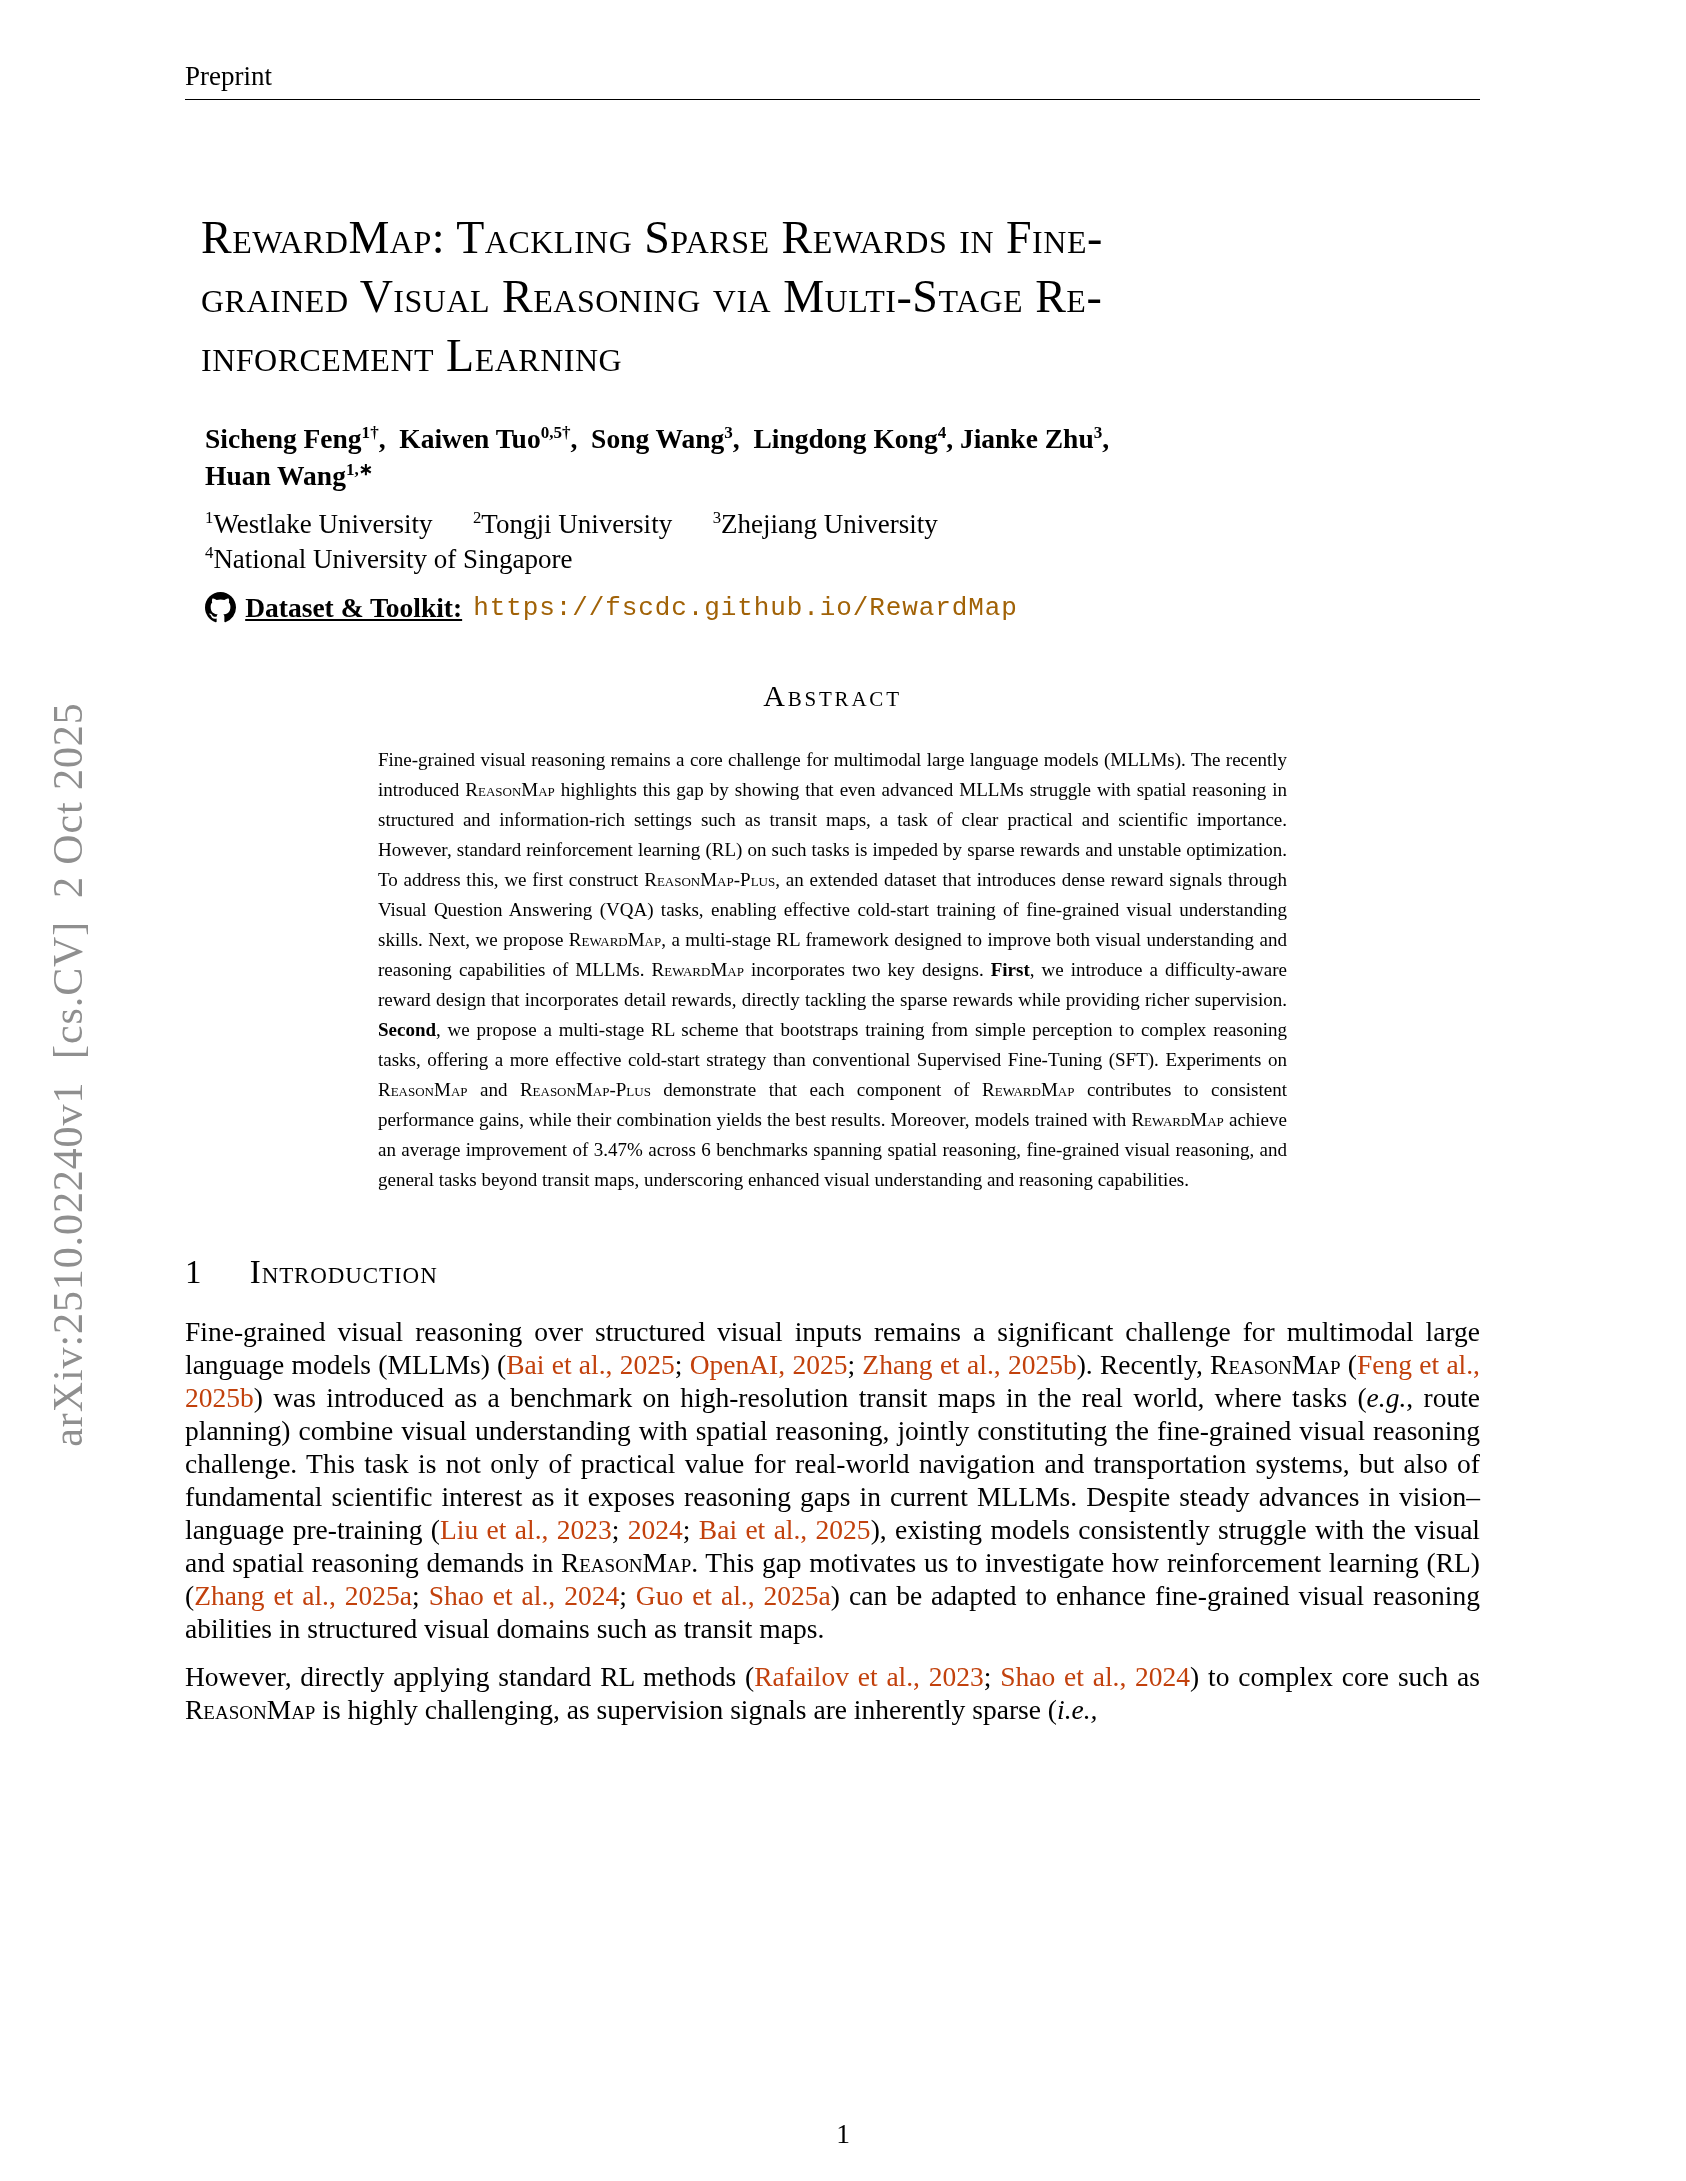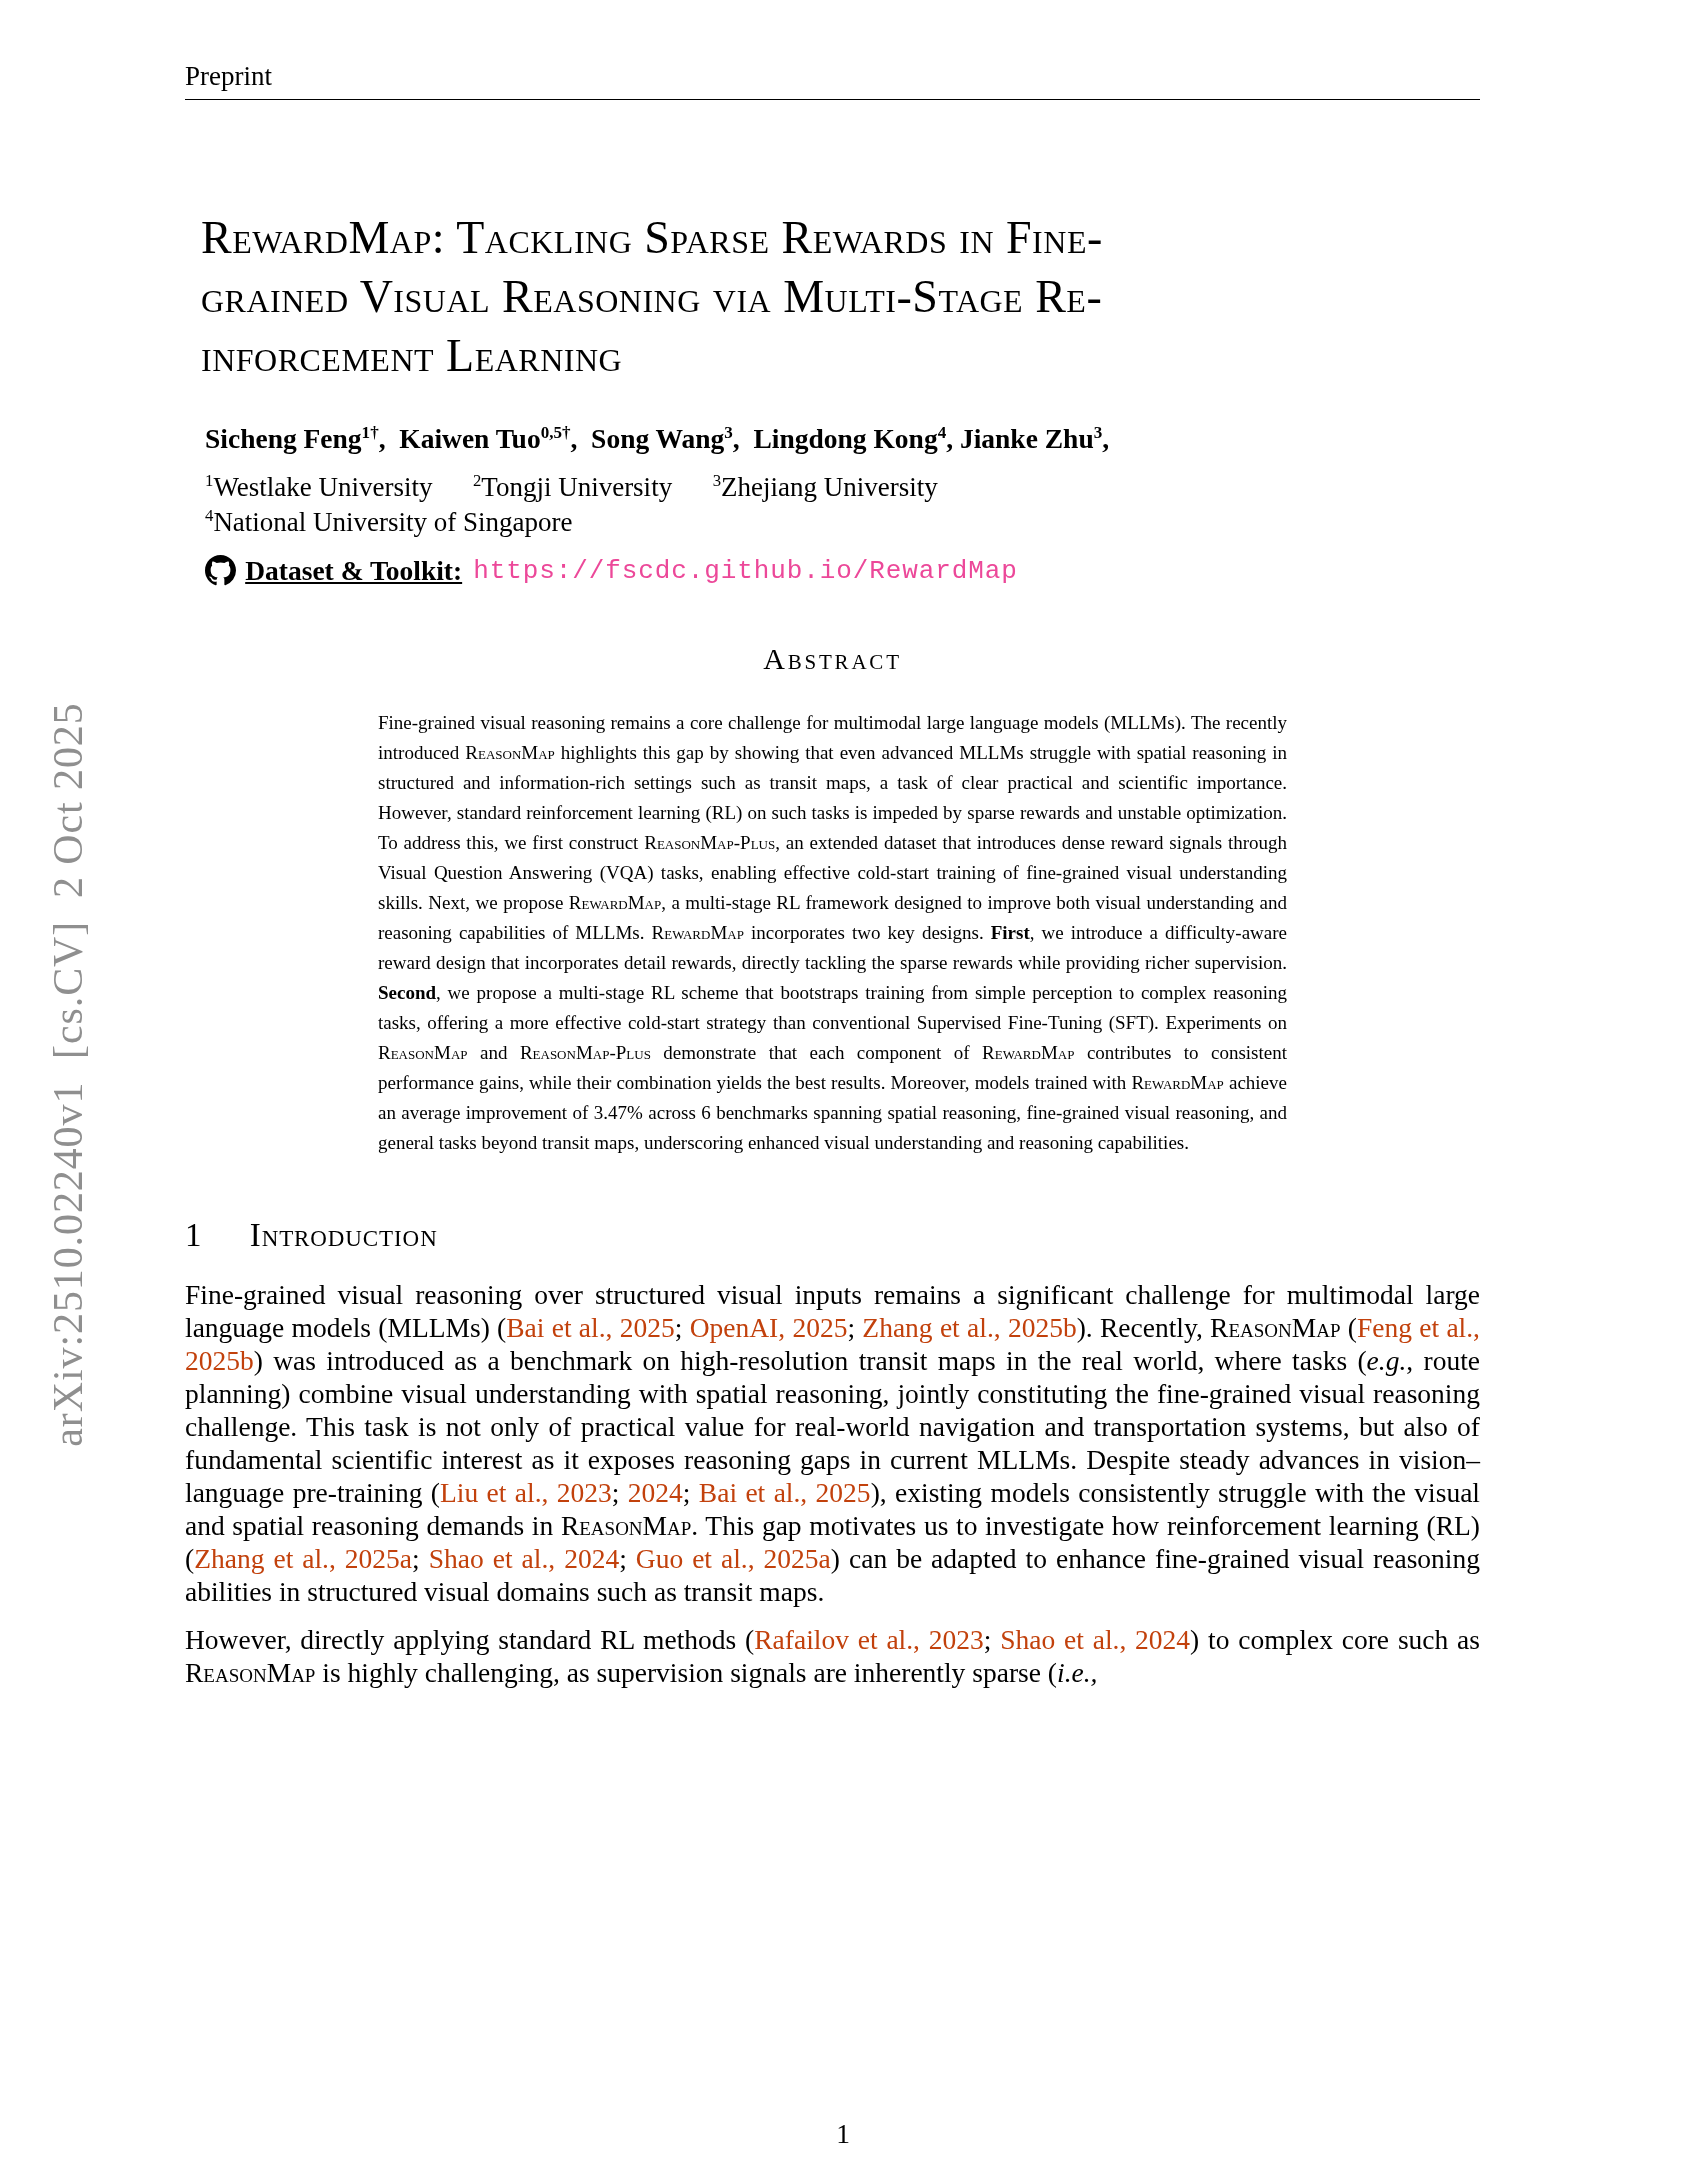--- a/index.html
+++ b/index.html
@@ -52,21 +52,21 @@
 
   .affiliations { margin: 13px 0 0 20px; font-size: 27px; line-height: 35px; }
   .affiliation-line { white-space: pre-wrap; }
 
   .dataset-row { margin: 14.7px 0 0 20px; display: flex; align-items: center; font-size: 27.5px; }
   .dataset-row svg { flex: 0 0 auto; margin-right: 9.2px; display: block; }
   .dataset-label { font-weight: bold; margin-right: 11px; text-decoration: underline; }
   .dataset-url {
     font-family: "Liberation Mono", monospace;
     font-size: 26px;
-    color: #ec4899;
+    color: #a16207;
     text-decoration: none;
     letter-spacing: 0.9px;
   }
 
   .footnote { margin: 18.4px 0 0 0; font-size: 24px; white-space: pre-wrap; }
 
   .abstract-heading {
     margin-top: 55px;
     text-align: center;
     font-size: 30px;
@@ -120,20 +120,21 @@
     <hr class="header-rule">
 
     <h1 class="title">
       <span class="title-line">RewardMap: Tackling Sparse Rewards in Fine-</span>
       <span class="title-line">grained Visual Reasoning via Multi-Stage Re-</span>
       <span class="title-line">inforcement Learning</span>
     </h1>
 
     <div class="authors">
       <div class="author-line"><span>Sicheng Feng</span><span class="seg-sup">1†</span><span>,  Kaiwen Tuo</span><span class="seg-sup">0,5†</span><span>,  Song Wang</span><span class="seg-sup">3</span><span>,  Lingdong Kong</span><span class="seg-sup">4</span><span>, Jianke Zhu</span><span class="seg-sup">3</span><span>,</span></div>
+      <div class="author-line"><span>Huan Wang</span><span class="seg-sup">1,∗</span></div>
     </div>
 
     <div class="affiliations">
       <div class="affiliation-line"><span class="seg-sup">1</span><span>Westlake University      </span><span class="seg-sup">2</span><span>Tongji University      </span><span class="seg-sup">3</span><span>Zhejiang University</span></div>
       <div class="affiliation-line"><span class="seg-sup">4</span><span>National University of Singapore</span></div>
     </div>
 
     <div class="dataset-row">
       <svg viewBox="0 0 16 16" width="31" height="31" aria-hidden="true">
         <path fill="#000" d="M8 0C3.58 0 0 3.58 0 8c0 3.54 2.29 6.53 5.47 7.59.4.07.55-.17.55-.38 0-.19-.01-.82-.01-1.49-2.01.37-2.53-.49-2.69-.94-.09-.23-.48-.94-.82-1.13-.28-.15-.68-.52-.01-.53.63-.01 1.08.58 1.23.82.72 1.21 1.87.87 2.33.66.07-.52.28-.87.51-1.07-1.78-.2-3.64-.89-3.64-3.95 0-.87.31-1.59.82-2.15-.08-.2-.36-1.02.08-2.12 0 0 .67-.21 2.2.82.64-.18 1.32-.27 2-.27s1.36.09 2 .27c1.53-1.04 2.2-.82 2.2-.82.44 1.1.16 1.92.08 2.12.51.56.82 1.27.82 2.15 0 3.07-1.87 3.75-3.65 3.95.29.25.54.73.54 1.48 0 1.07-.01 1.93-.01 2.2 0 .21.15.46.55.38A8.01 8.01 0 0 0 16 8c0-4.42-3.58-8-8-8z"></path>

